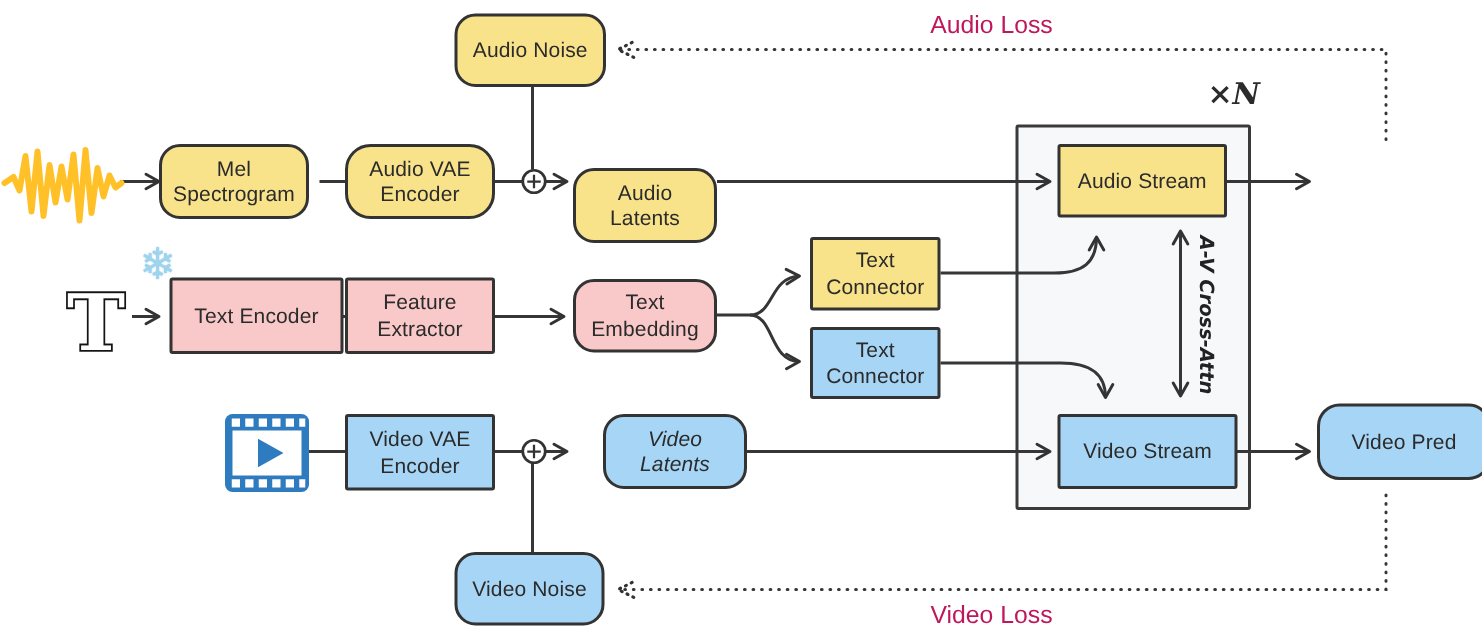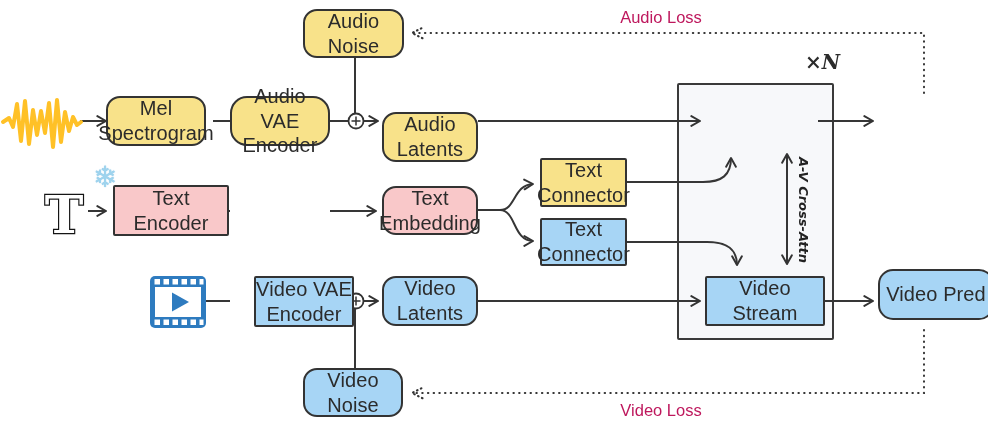--- a/index.html
+++ b/index.html
@@ -9,21 +9,21 @@
   }
   .layer{position:absolute;left:0;top:0;width:988px;height:425px;}
   #container-box{
     position:absolute;left:677px;top:83px;width:157px;height:257px;
     background:#F7F8FA;border:2px solid #3a3a3a;box-sizing:border-box;border-radius:2px;z-index:1;
   }
   svg.wires{z-index:2;}
   .node{
     position:absolute;display:flex;align-items:center;justify-content:center;
     text-align:center;white-space:pre-line;border:2px solid #333333;box-sizing:border-box;
-    font-size:20px;line-height:1.24;font-weight:500;z-index:3;letter-spacing:.1px;
+    font-size:14px;line-height:1.24;font-weight:500;z-index:3;letter-spacing:.1px;
   }
   .rounded{border-radius:14px;}
   .pill{border-radius:15px;}
   .sq{border-radius:2px;}
   .yellow{background:#F8E28A;}
   .pink{background:#F9C8C9;}
   .blue{background:#A7D5F5;}
   .edge-label{
     position:absolute;font-size:16.5px;font-weight:500;color:#be185d;
     width:140px;text-align:center;z-index:3;
@@ -128,32 +128,35 @@
     </g>
   </svg>
 
   <div class="node rounded yellow" style="left:303px;top:9px;width:101px;height:49px;">Audio Noise</div>
   <div class="node rounded yellow" style="left:106px;top:96px;width:100px;height:50px;">Mel
 Spectrogram</div>
   <div class="node sq yellow" style="left:230px;top:96px;width:100px;height:50px;border-radius:17px;">Audio VAE
 Encoder</div>
   <div class="node rounded yellow" style="left:382px;top:96px;width:96px;height:50px;margin-top:16px;">Audio
 Latents</div>
+  <div class="node sq yellow" style="left:705px;top:96px;width:113px;height:49px;">Audio Stream</div>
 
   <div class="node sq pink" style="left:113px;top:185px;width:116px;height:51px;">Text Encoder</div>
+  <div class="node sq pink" style="left:230px;top:185px;width:100px;height:51px;">Feature
+Extractor</div>
   <div class="node rounded pink" style="left:382px;top:186px;width:96px;height:49px;">Text
 Embedding</div>
   <div class="node sq yellow" style="left:540px;top:158px;width:87px;height:49px;">Text
 Connector</div>
   <div class="node sq blue" style="left:540px;top:218px;width:87px;height:48px;">Text
 Connector</div>
 
-  <div class="node sq blue" style="left:230px;top:276px;width:100px;height:51px;margin-left:24px;">Video VAE
+  <div class="node sq blue" style="left:230px;top:276px;width:100px;height:51px;">Video VAE
 Encoder</div>
-  <div class="node rounded blue" style="left:382px;top:276px;width:96px;height:50px;">Video
+  <div class="node rounded blue" style="left:402px;top:276px;width:96px;height:50px;font-style:italic;">Video
 Latents</div>
   <div class="node sq blue" style="left:705px;top:276px;width:120px;height:50px;">Video Stream</div>
   <div class="node pill blue" style="left:878px;top:269px;width:116px;height:51px;">Video Pred</div>
   <div class="node rounded blue" style="left:303px;top:368px;width:100px;height:49px;">Video Noise</div>
 
   <div class="edge-label" style="left:591px;top:8px;">Audio Loss</div>
   <div class="edge-label" style="left:591px;top:401px;text-align:center;">Video Loss</div>
   <div id="xn-label">×N</div>
   <div id="cross-attn-label">A-V Cross-Attn</div>
 

